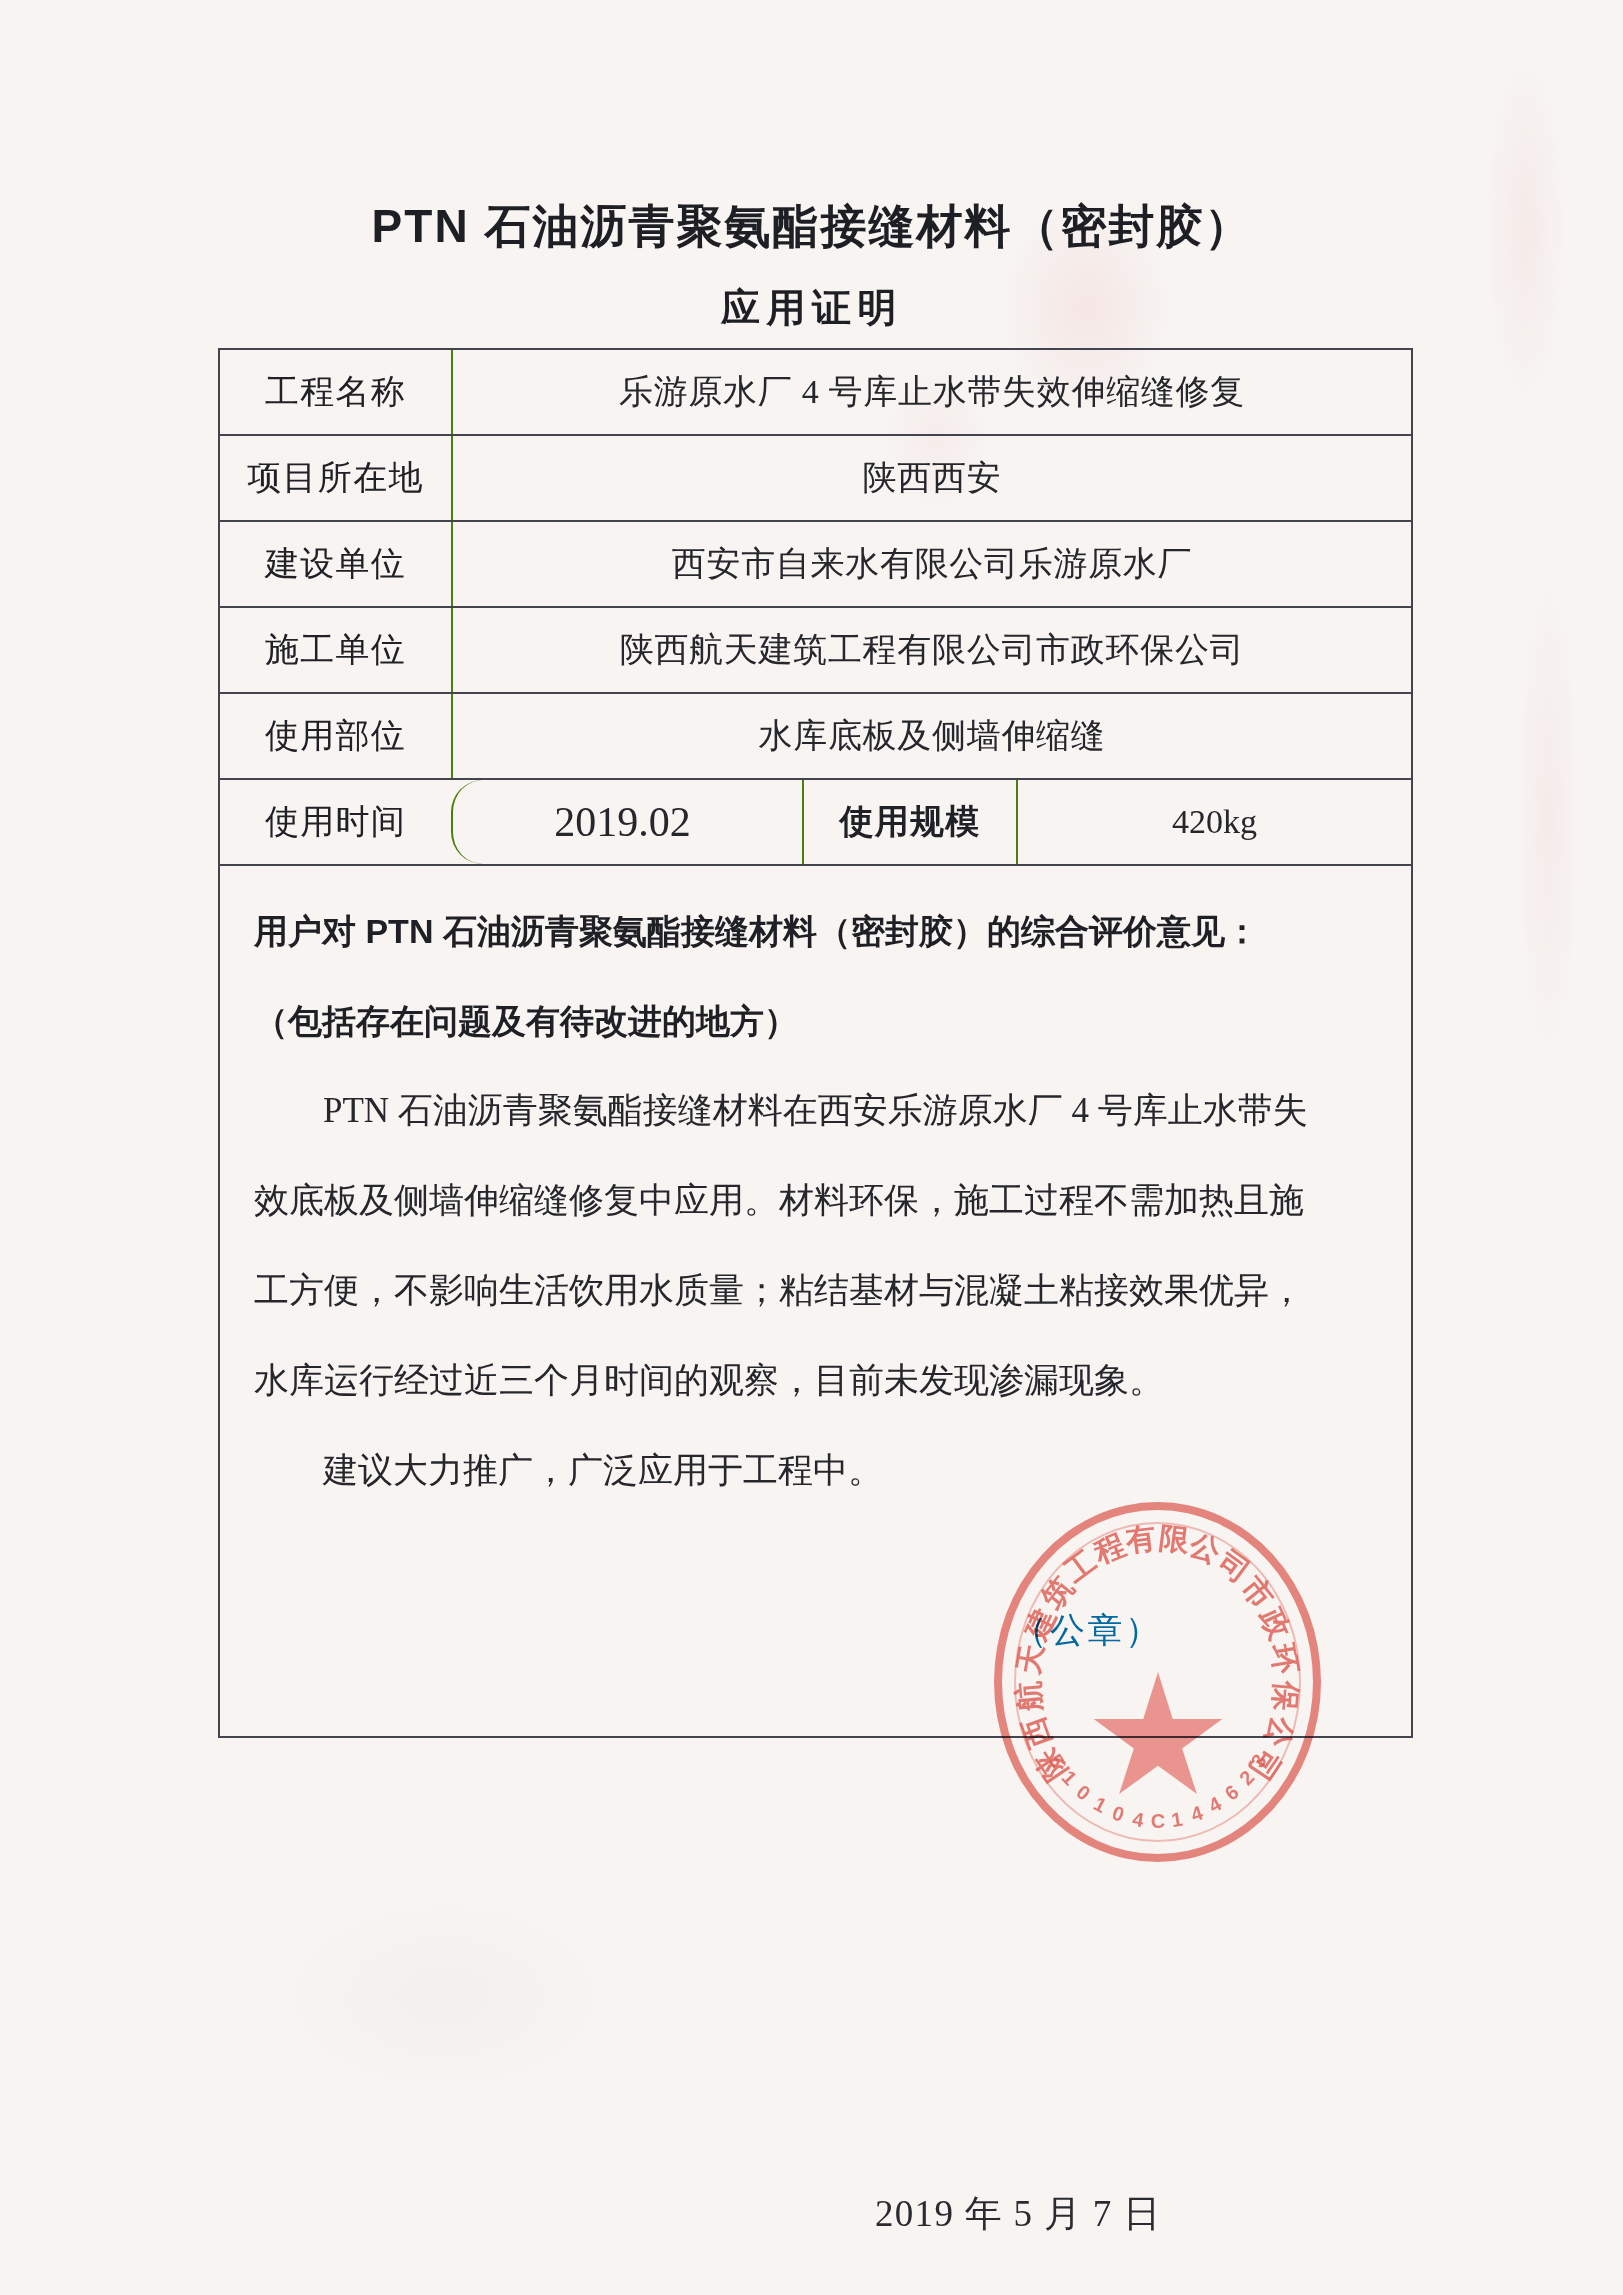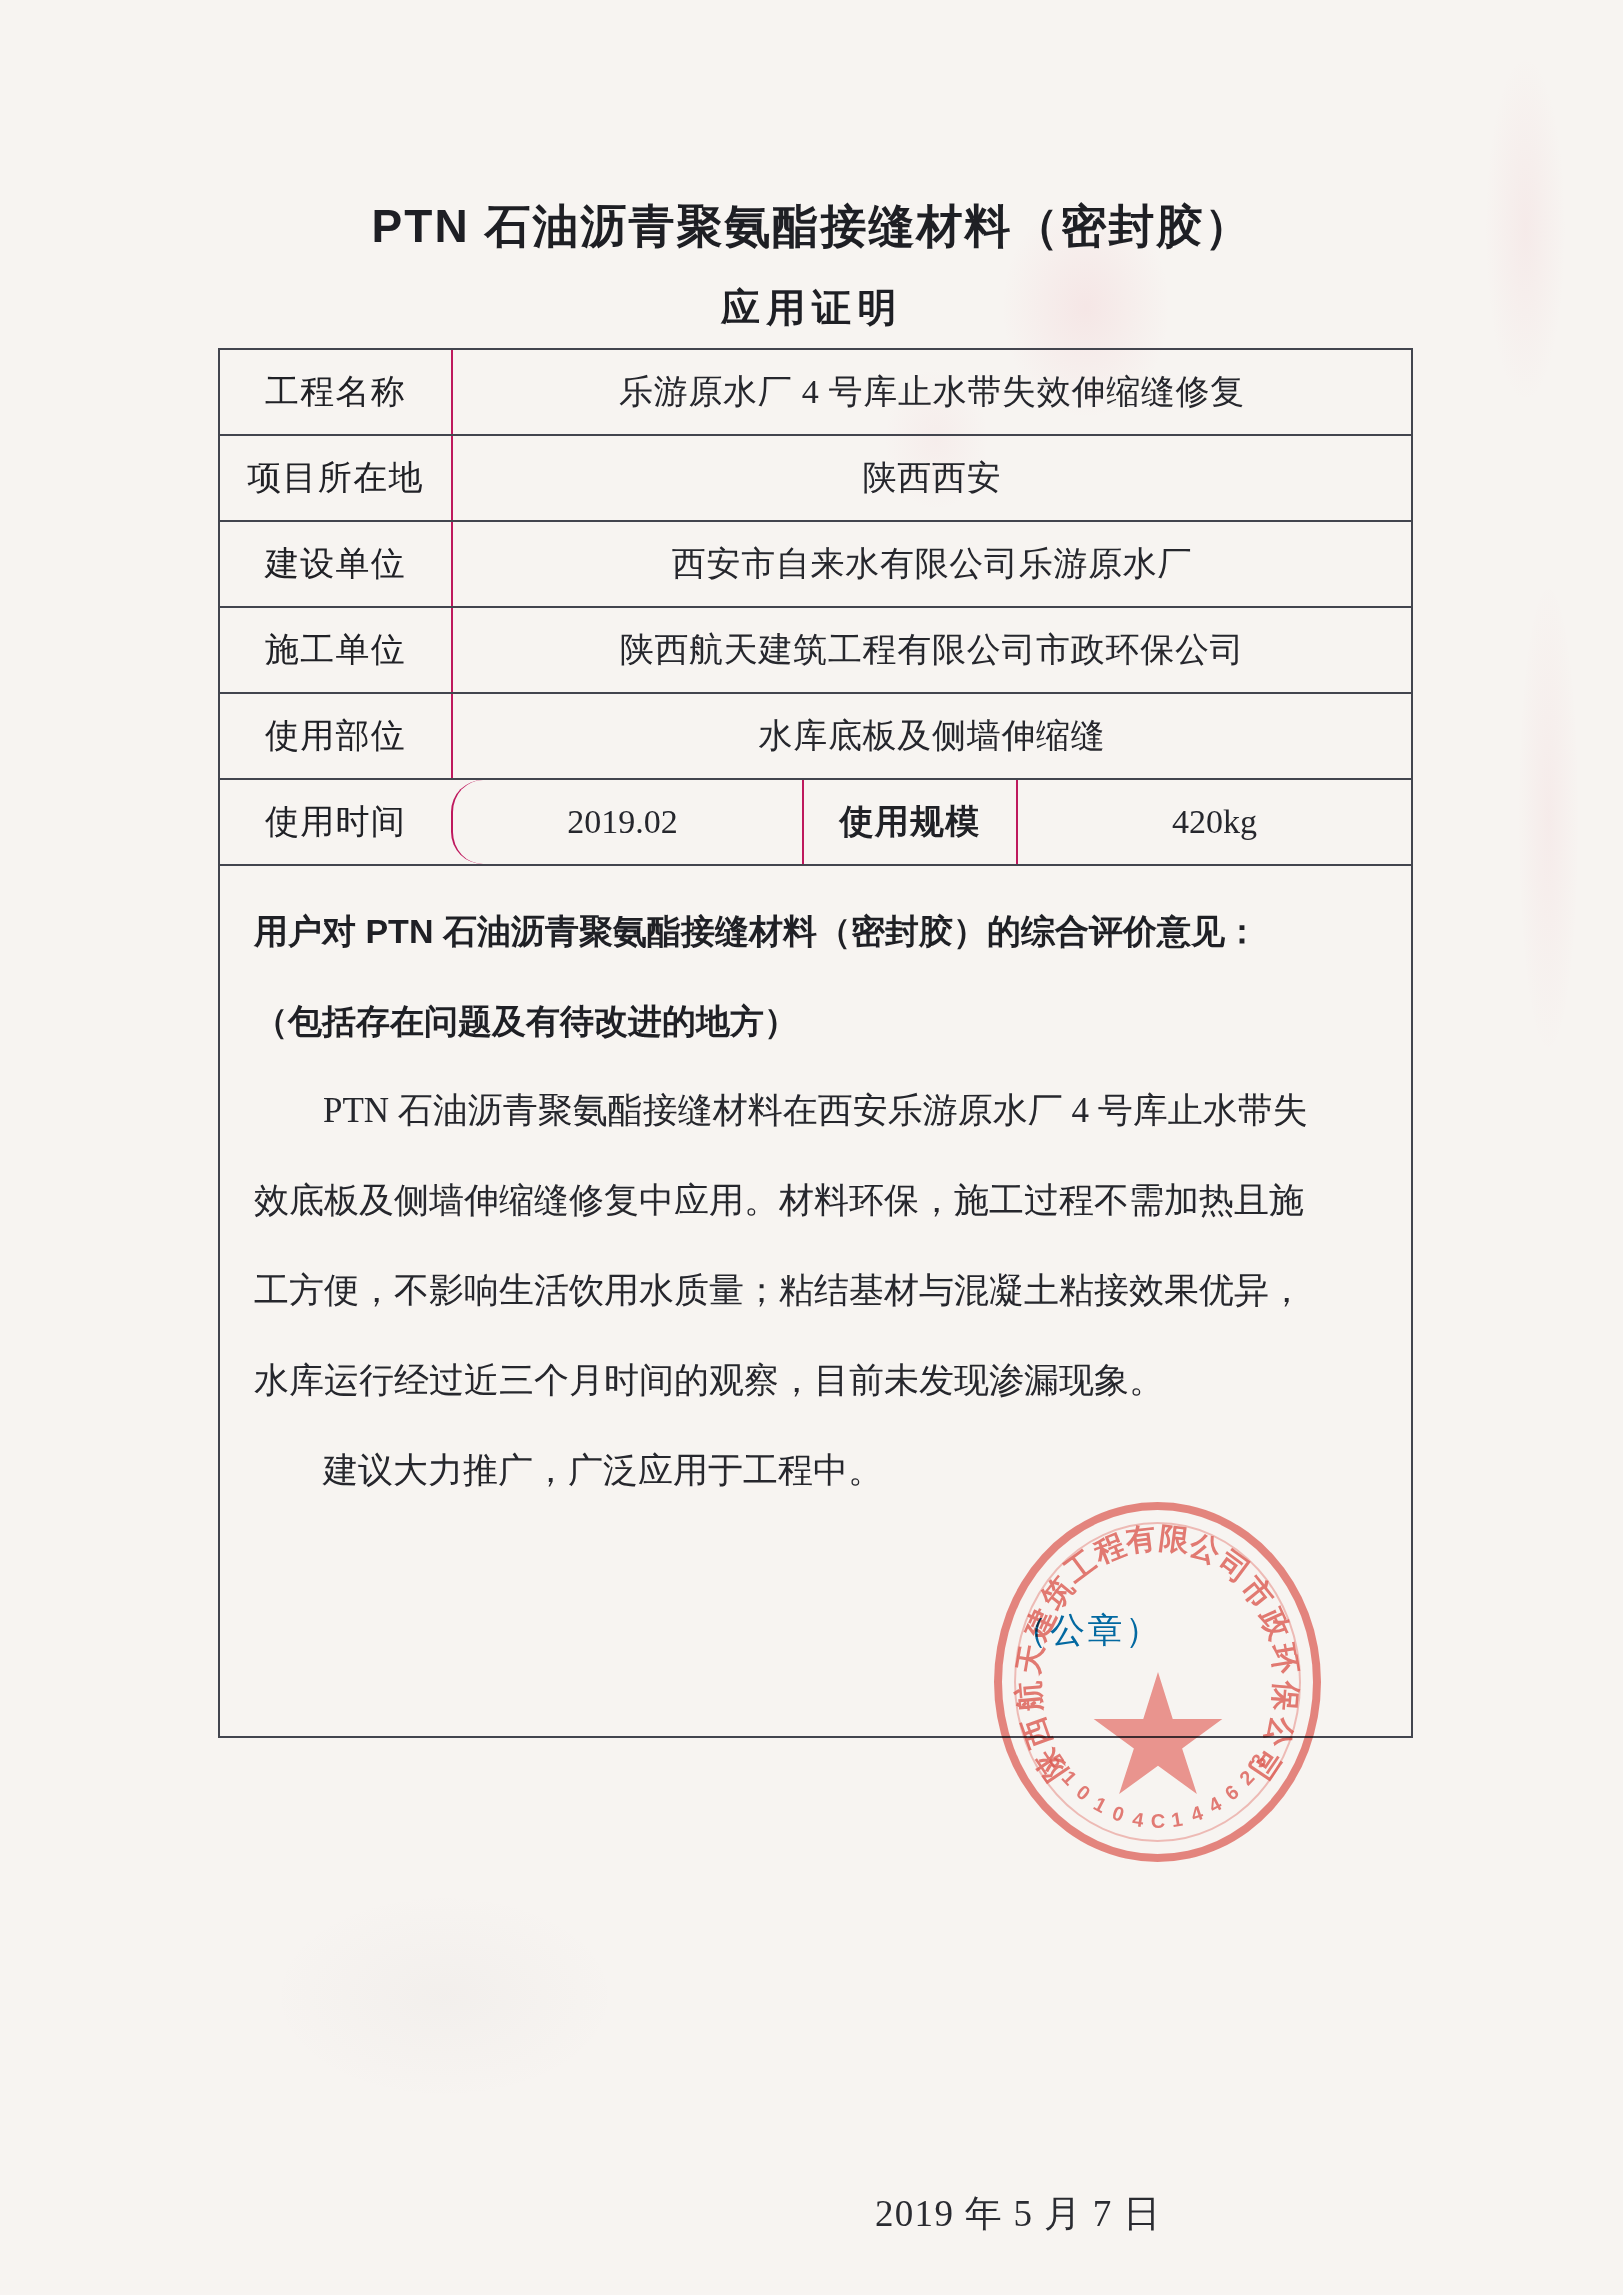--- a/index.html
+++ b/index.html
@@ -42,28 +42,28 @@
 
   .info-table {
     position: absolute; left: 218px; top: 348px;
     width: 1195px; height: 1390px;
     border: 2.6px solid #43454e;
     display: flex; flex-direction: column;
     background: transparent;
   }
   .t-row { display: flex; height: 86px; border-bottom: 2px solid #43454e; }
   .t-cell { display: flex; align-items: center; justify-content: center; }
-  .t-cell + .t-cell { border-left: 2px solid #be185d; }
+  .t-cell + .t-cell { border-left: 2px solid #4d7c0f; }
   .cell-label {
     width: 231px; flex: none;
     font-family: "Liberation Sans", "DejaVu Sans", sans-serif;
     font-weight: normal; font-size: 34px; letter-spacing: 1.3px; color: #202126;
   }
   .cell-value { flex: 1; font-size: 34px; letter-spacing: 0.7px; }
-  .cell-time  { width: 341px; flex: none; font-size: 34px; border-radius: 32px; }
+  .cell-time  { width: 341px; flex: none; font-size: 42px; border-radius: 32px; }
   .cell-scale-label {
     width: 214px; flex: none;
     font-family: "Liberation Sans", "DejaVu Sans", sans-serif;
     font-weight: bold; font-size: 34px; letter-spacing: 1.3px; color: #202126; margin-left: 10px;
   }
   .cell-scale-value { flex: 1; font-size: 34px; }
 
   .comment-cell {
     position: relative; flex: 1;
     padding: 19.6px 34px 0 34px;

